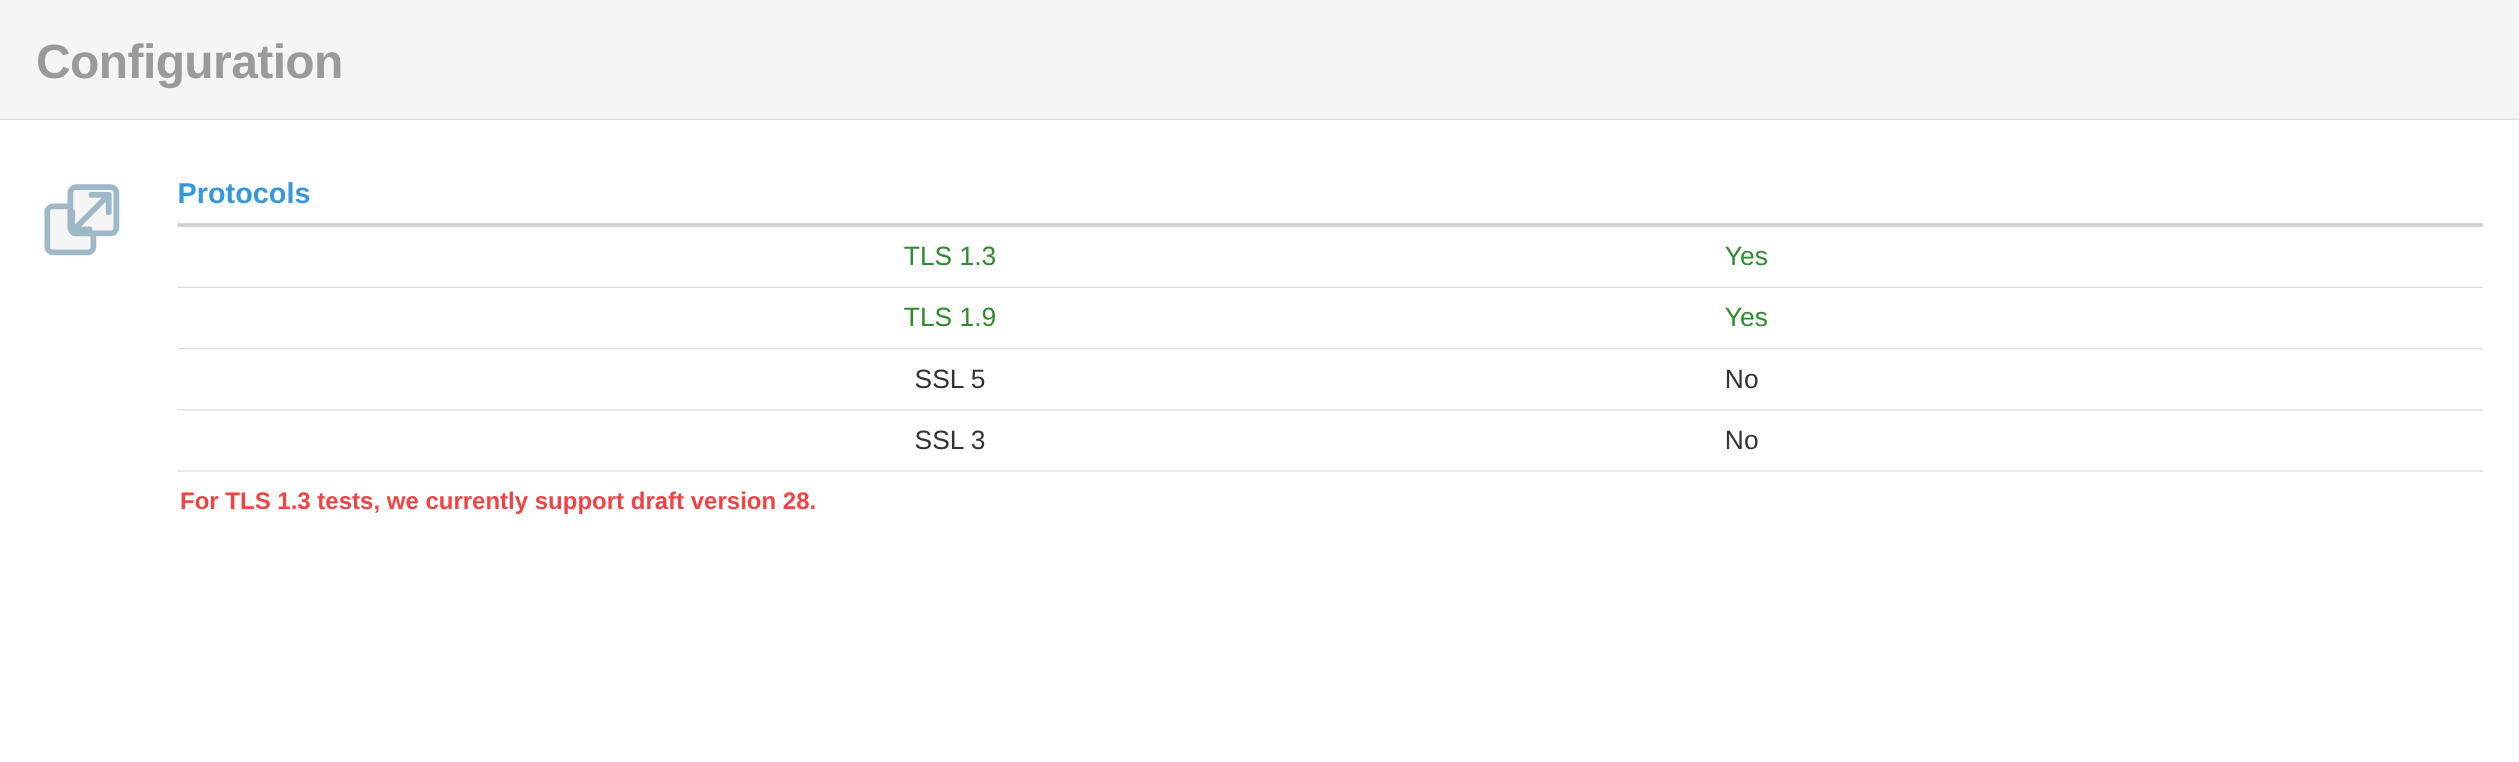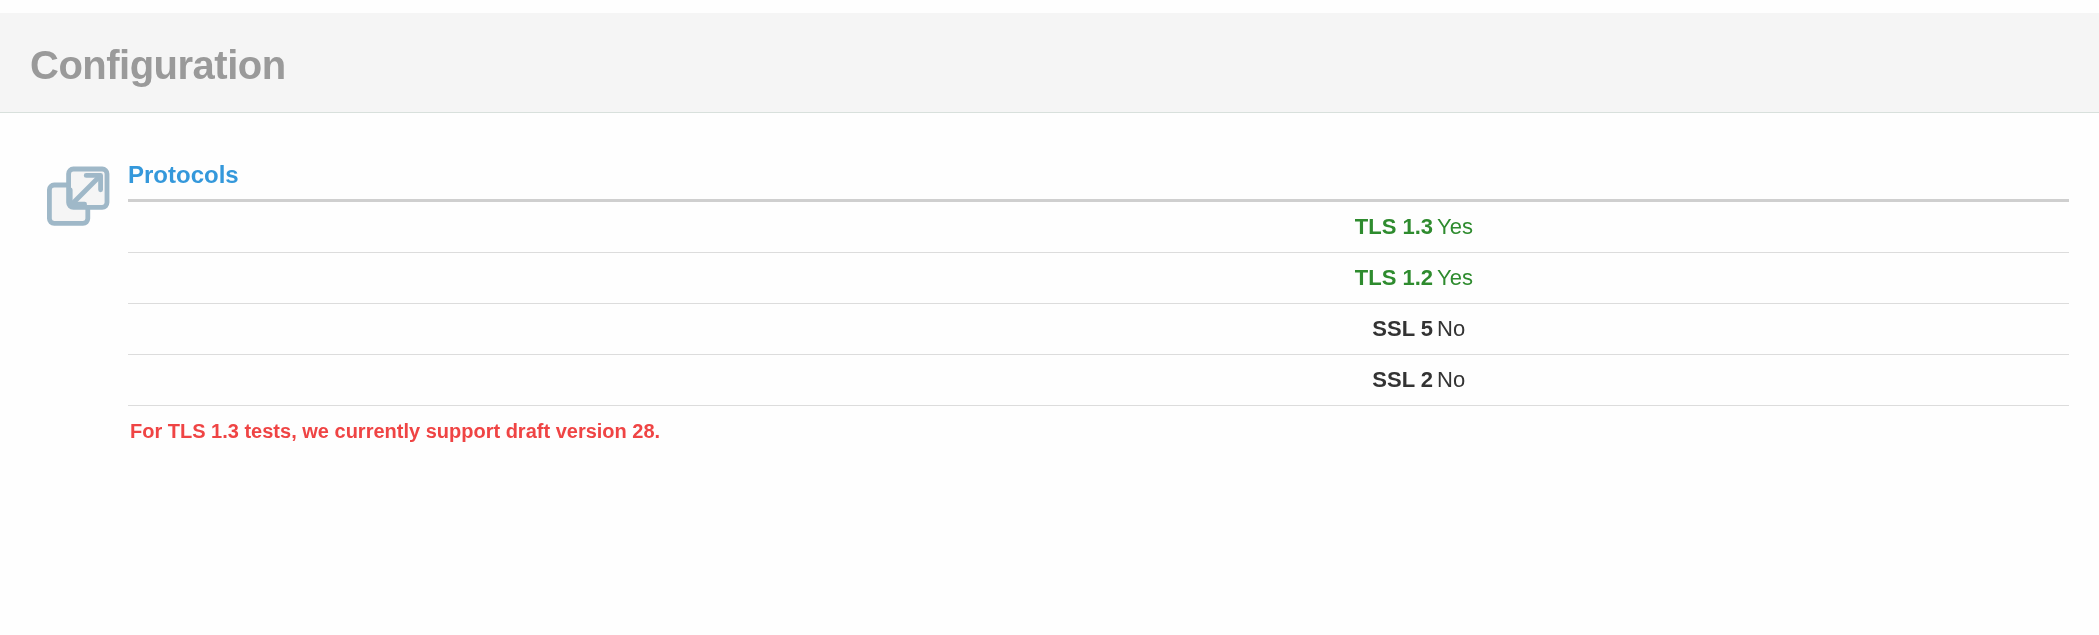--- a/index.html
+++ b/index.html
@@ -9,31 +9,31 @@
     }
     body {
       font-family: -apple-system, BlinkMacSystemFont, "Segoe UI", Helvetica, Arial, sans-serif;
       background: #fefefe;
       color: #333;
     }
     .header-section {
       background: #f5f5f5;
       padding: 30px 30px 24px 30px;
       border-bottom: 1px solid #d8e0dc;
-      margin-top: 13px;
     }
     .page-title {
       font-size: 40px;
       font-weight: 700;
       color: #9a9a9a;
       letter-spacing: -0.5px;
     }
     .content-wrapper {
       display: flex;
-      padding: 48px 30px 30px 38px;
+      padding: 48px 30px 30px 28px;
+      gap: 30px;
     }
     .icon-column {
       flex: 0 0 auto;
       width: 90px;
       display: flex;
       justify-content: center;
       align-items: flex-start;
     }
     .expand-icon-svg {
       width: 80px;
@@ -52,23 +52,22 @@
     .protocol-table {
       width: 100%;
       border-collapse: collapse;
     }
     .protocol-row td {
       padding: 12px 2px 12px 2px;
       border-bottom: 1px solid #dcdcdc;
       font-size: 22px;
     }
     .protocol-name {
-      text-align: right;
+      text-align: center;
       color: #333;
-      font-weight: bold;
     }
     .protocol-name.good {
       color: #2e8b2e;
     }
     .protocol-value {
       color: #333;
     }
     .protocol-value.good {
       color: #2e8b2e;
     }
@@ -101,28 +100,28 @@
 
   <div class="table-column">
     <div class="section-heading">Protocols</div>
     <table class="protocol-table">
       <tbody id="protocol-rows">
           <tr class="protocol-row">
             <td class="protocol-name good">TLS 1.3</td>
             <td class="protocol-value good">Yes</td>
           </tr>
           <tr class="protocol-row">
-            <td class="protocol-name good">TLS 1.2</td>
+            <td class="protocol-name good">TLS 1.9</td>
             <td class="protocol-value good">Yes</td>
           </tr>
           <tr class="protocol-row">
             <td class="protocol-name">SSL 5</td>
             <td class="protocol-value">No</td>
           </tr>
           <tr class="protocol-row">
-            <td class="protocol-name">SSL 2</td>
+            <td class="protocol-name">SSL 3</td>
             <td class="protocol-value">No</td>
           </tr>
         </tbody>
     </table>
     <div class="footnote">For TLS 1.3 tests, we currently support draft version 28.</div>
   </div>
 </div>
 
 </body></html>

